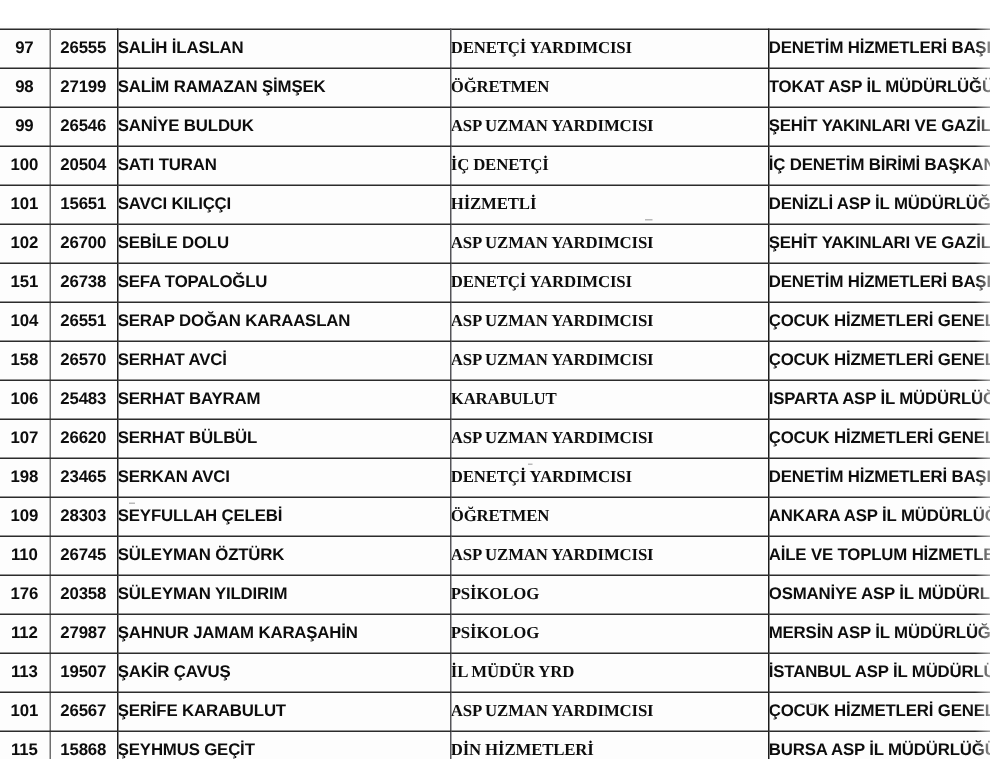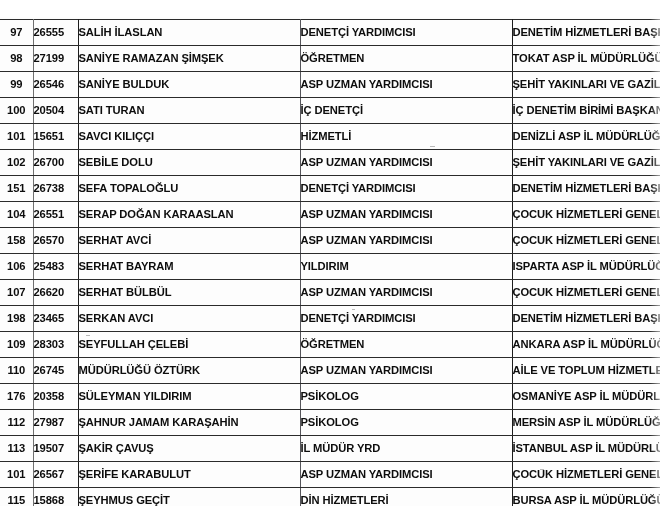--- a/index.html
+++ b/index.html
@@ -50,34 +50,35 @@
   col.c-title { width: 212px; }
   col.c-org   { width: 348px; }
 
   td.cell-no {
     text-align: center;
     border-right: 1.1px solid #6f6f6f;
     font-weight: 700;
     padding-right: 1px;
   }
   td.cell-sicil {
-    text-align: left;
+    text-align: center;
     padding-left: 6px;
     border-right: 1.6px solid #1c1c1c;
     font-weight: 600;
   }
   td.cell-name {
     padding-left: 7px;
     border-right: 1.4px solid #55555a;
     font-weight: 600;
   }
   td.cell-title {
     padding-left: 7px;
     border-right: 1.6px solid #1c1c1c;
     font-weight: 600;
+    font-family: Liberation Serif, serif;
   }
   td.cell-org {
     padding-left: 7px;
     font-weight: 600;
   }
 
   
   .speck {
     position: absolute;
     background: #b9b9b9;
@@ -110,21 +111,21 @@
       <tr>
         <td class="cell-no">97</td>
         <td class="cell-sicil">26555</td>
         <td class="cell-name">SALİH İLASLAN</td>
         <td class="cell-title">DENETÇİ YARDIMCISI</td>
         <td class="cell-org">DENETİM HİZMETLERİ BAŞKANLIĞI</td>
       </tr>
       <tr>
         <td class="cell-no">98</td>
         <td class="cell-sicil">27199</td>
-        <td class="cell-name">SANİYE RAMAZAN ŞİMŞEK</td>
+        <td class="cell-name">SALİM RAMAZAN ŞİMŞEK</td>
         <td class="cell-title">ÖĞRETMEN</td>
         <td class="cell-org">TOKAT ASP İL MÜDÜRLÜĞÜ</td>
       </tr>
       <tr>
         <td class="cell-no">99</td>
         <td class="cell-sicil">26546</td>
         <td class="cell-name">SANİYE BULDUK</td>
         <td class="cell-title">ASP UZMAN YARDIMCISI</td>
         <td class="cell-org">ŞEHİT YAKINLARI VE GAZİLER</td>
       </tr>
@@ -167,21 +168,21 @@
         <td class="cell-no">158</td>
         <td class="cell-sicil">26570</td>
         <td class="cell-name">SERHAT AVCİ</td>
         <td class="cell-title">ASP UZMAN YARDIMCISI</td>
         <td class="cell-org">ÇOCUK HİZMETLERİ GENEL MÜDÜRLÜĞÜ</td>
       </tr>
       <tr>
         <td class="cell-no">106</td>
         <td class="cell-sicil">25483</td>
         <td class="cell-name">SERHAT BAYRAM</td>
-        <td class="cell-title">YILDIRIM</td>
+        <td class="cell-title">KARABULUT</td>
         <td class="cell-org">ISPARTA ASP İL MÜDÜRLÜĞÜ</td>
       </tr>
       <tr>
         <td class="cell-no">107</td>
         <td class="cell-sicil">26620</td>
         <td class="cell-name">SERHAT BÜLBÜL</td>
         <td class="cell-title">ASP UZMAN YARDIMCISI</td>
         <td class="cell-org">ÇOCUK HİZMETLERİ GENEL MÜDÜRLÜĞÜ</td>
       </tr>
       <tr>
@@ -194,21 +195,21 @@
       <tr>
         <td class="cell-no">109</td>
         <td class="cell-sicil">28303</td>
         <td class="cell-name">SEYFULLAH ÇELEBİ</td>
         <td class="cell-title">ÖĞRETMEN</td>
         <td class="cell-org">ANKARA ASP İL MÜDÜRLÜĞÜ</td>
       </tr>
       <tr>
         <td class="cell-no">110</td>
         <td class="cell-sicil">26745</td>
-        <td class="cell-name">MÜDÜRLÜĞÜ ÖZTÜRK</td>
+        <td class="cell-name">SÜLEYMAN ÖZTÜRK</td>
         <td class="cell-title">ASP UZMAN YARDIMCISI</td>
         <td class="cell-org">AİLE VE TOPLUM HİZMETLERİ</td>
       </tr>
       <tr>
         <td class="cell-no">176</td>
         <td class="cell-sicil">20358</td>
         <td class="cell-name">SÜLEYMAN YILDIRIM</td>
         <td class="cell-title">PSİKOLOG</td>
         <td class="cell-org">OSMANİYE ASP İL MÜDÜRLÜĞÜ</td>
       </tr>

